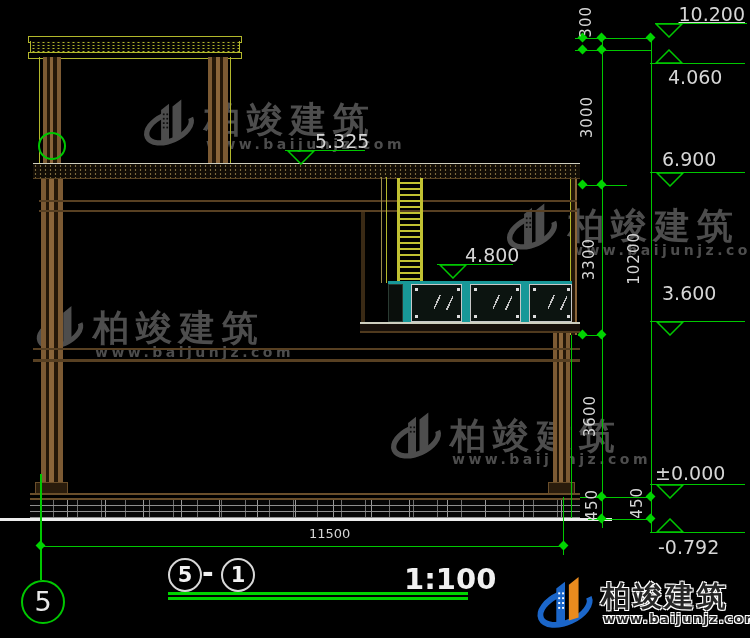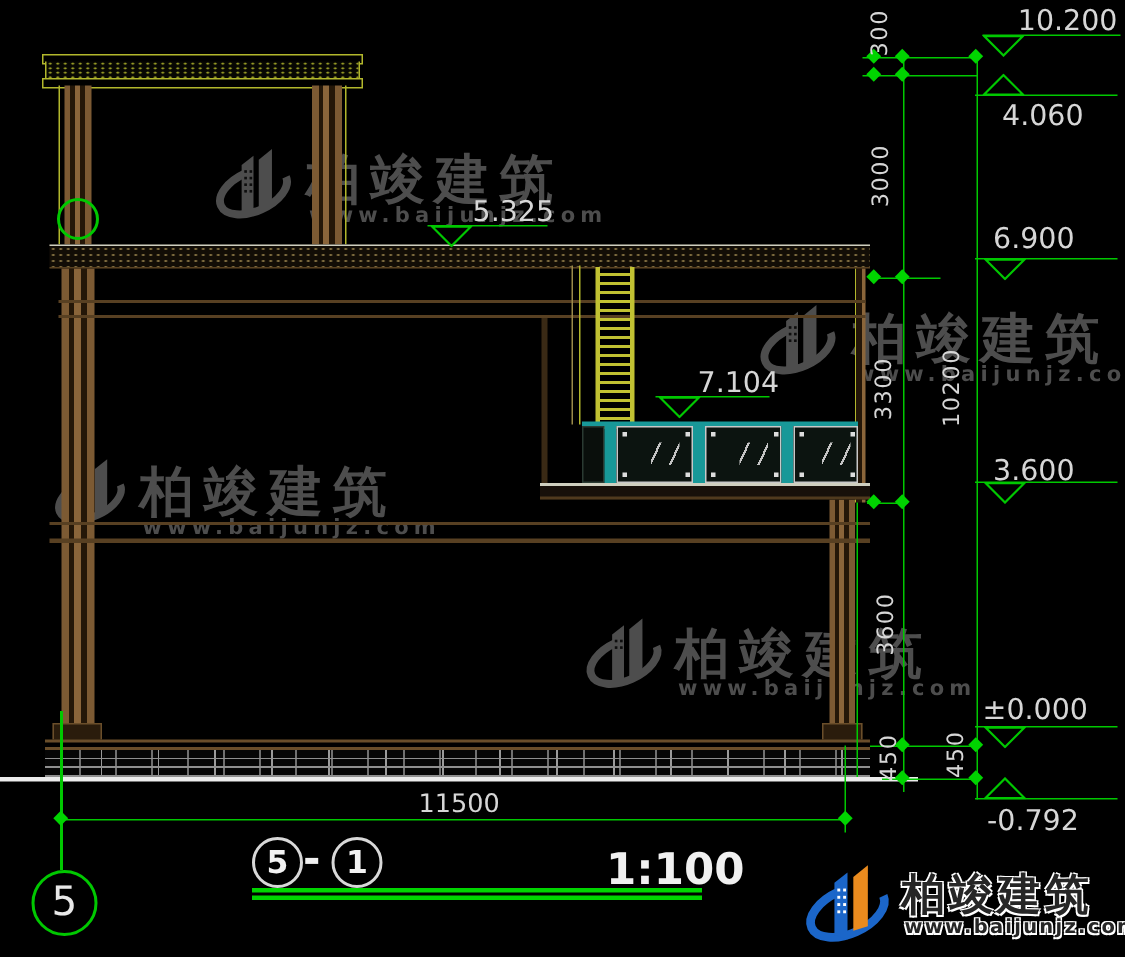--- a/index.html
+++ b/index.html
@@ -27,21 +27,21 @@
   .found-band{border-top:2px solid #6a4e2a;border-bottom:2px solid #6a4e2a;background:#000;}
   .stones{background-color:#060606;background-image:
     repeating-linear-gradient(180deg,transparent 0 5px,#8f8f8f 5px 6px),
     repeating-linear-gradient(90deg,transparent 0 37px,#9a9a9a 37px 38px),
     repeating-linear-gradient(90deg,transparent 0 23px,#6f6f6f 23px 24px);}
   
   .gline{background:#00c800;}
   .dm{width:7px;height:7px;background:#00d400;transform:rotate(45deg);margin-left:-4px;margin-top:-4px;}
   .etext{font-size:19px;color:#d6d6d6;white-space:nowrap;}
   .vtext{writing-mode:vertical-rl;transform:rotate(180deg);font-size:15px;color:#d6d6d6;letter-spacing:1px;}
-  .dimtext{font-size:17px;color:#d6d6d6;}
+  .dimtext{font-size:13px;color:#d6d6d6;margin-left:30px;}
   
   .circnum{width:30px;height:30px;border:2px solid #d8d8d8;border-radius:50%;color:#f2f2f2;
     font-size:21px;line-height:30px;text-align:center;font-weight:bold;}
   .titlename{font-size:36px;font-weight:bold;color:#f5f5f5;letter-spacing:3px;white-space:nowrap;}
   .titlescale{font-size:29px;font-weight:bold;color:#f0f0f0;}
   .bubble{width:40px;height:40px;border:2px solid #00c800;border-radius:50%;color:#e8e8e8;
     font-size:27px;line-height:40px;text-align:center;}
   .wm{opacity:.82;}
   .wm .nm{font-size:36px;font-weight:bold;color:#5f5f5f;letter-spacing:7px;white-space:nowrap;}
   .wm .url{font-size:14px;font-weight:bold;color:#5f5f5f;letter-spacing:3.5px;white-space:nowrap;}
@@ -172,39 +172,39 @@
   <div class="abs beamline" style="left:33px;top:348px;width:547px;height:2px;"></div>
   <div class="abs beamline" style="left:33px;top:359px;width:547px;height:3px;"></div>
 
   <div class="abs" style="left:35px;top:482px;width:33px;height:12px;background:#2a1c0c;border:1px solid #6a4e2a;box-sizing:border-box;"></div>
   <div class="abs" style="left:548px;top:482px;width:27px;height:12px;background:#2a1c0c;border:1px solid #6a4e2a;box-sizing:border-box;"></div>
 
   <div class="abs found-band" style="left:30px;top:493px;width:550px;height:7px;box-sizing:border-box;"></div>
   <div class="abs stones" style="left:30px;top:500px;width:550px;height:18px;"></div>
   <div class="abs" style="left:0;top:518px;width:612px;height:3px;background:#ececec;"></div>
 
-  <div class="abs etext" style="left:660px;top:3px;width:85px;text-align:right;">10.200</div>
+  <div class="abs etext" style="left:660px;top:3px;width:85px;text-align:right;text-decoration:underline;">10.200</div>
   <div class="abs gline" style="left:655px;top:23px;width:92px;height:1px;"></div>
   <svg class="abs" style="left:655px;top:23px;" width="28" height="15">
       <path d="M1 1 L27 1 L14 14 Z" fill="none" stroke="#00c800" stroke-width="1.5"></path>
     </svg>
 
   <svg class="abs" style="left:655px;top:49px;" width="28" height="15">
       <path d="M1 14 L27 14 L14 1 Z" fill="none" stroke="#00c800" stroke-width="1.5"></path>
     </svg>
   <div class="abs gline" style="left:650px;top:63px;width:95px;height:1px;"></div>
   <div class="abs etext" style="left:668px;top:66px;">4.060</div>
 
   <div class="abs etext" style="left:662px;top:148px;">6.900</div>
   <div class="abs gline" style="left:650px;top:172px;width:95px;height:1px;"></div>
   <svg class="abs" style="left:656px;top:172px;" width="28" height="15">
       <path d="M1 1 L27 1 L14 14 Z" fill="none" stroke="#00c800" stroke-width="1.5"></path>
     </svg>
 
-  <div class="abs etext" style="left:662px;top:303px;">3.600</div>
+  <div class="abs etext" style="left:662px;top:282px;">3.600</div>
   <div class="abs gline" style="left:650px;top:321px;width:95px;height:1px;"></div>
   <svg class="abs" style="left:656px;top:321px;" width="28" height="15">
       <path d="M1 1 L27 1 L14 14 Z" fill="none" stroke="#00c800" stroke-width="1.5"></path>
     </svg>
 
   <div class="abs etext" style="left:655px;top:462px;">±0.000</div>
   <div class="abs gline" style="left:650px;top:484px;width:95px;height:1px;"></div>
   <svg class="abs" style="left:656px;top:484px;" width="28" height="15">
       <path d="M1 1 L27 1 L14 14 Z" fill="none" stroke="#00c800" stroke-width="1.5"></path>
     </svg>
@@ -214,21 +214,21 @@
     </svg>
   <div class="abs gline" style="left:650px;top:532px;width:95px;height:1px;"></div>
   <div class="abs etext" style="left:658px;top:536px;">-0.792</div>
 
   <div class="abs etext" style="left:315px;top:130px;">5.325</div>
   <div class="abs gline" style="left:285px;top:150px;width:80px;height:1px;"></div>
   <svg class="abs" style="left:287px;top:150px;" width="28" height="15">
       <path d="M1 1 L27 1 L14 14 Z" fill="none" stroke="#00c800" stroke-width="1.5"></path>
     </svg>
 
-  <div class="abs etext" style="left:465px;top:244px;">7.104</div>
+  <div class="abs etext" style="left:465px;top:244px;">4.800</div>
   <div class="abs gline" style="left:437px;top:264px;width:76px;height:1px;"></div>
   <svg class="abs" style="left:439px;top:264px;" width="28" height="15">
       <path d="M1 1 L27 1 L14 14 Z" fill="none" stroke="#00c800" stroke-width="1.5"></path>
     </svg>
 
   <div class="abs gline" style="left:602px;top:38px;width:1px;height:490px;"></div>
   <div class="abs gline" style="left:651px;top:38px;width:1px;height:495px;"></div>
   <div class="abs gline" style="left:575px;top:38px;width:77px;height:1px;"></div>
   <div class="abs gline" style="left:575px;top:50px;width:77px;height:1px;"></div>
   <div class="abs gline" style="left:583px;top:185px;width:44px;height:1px;"></div>

